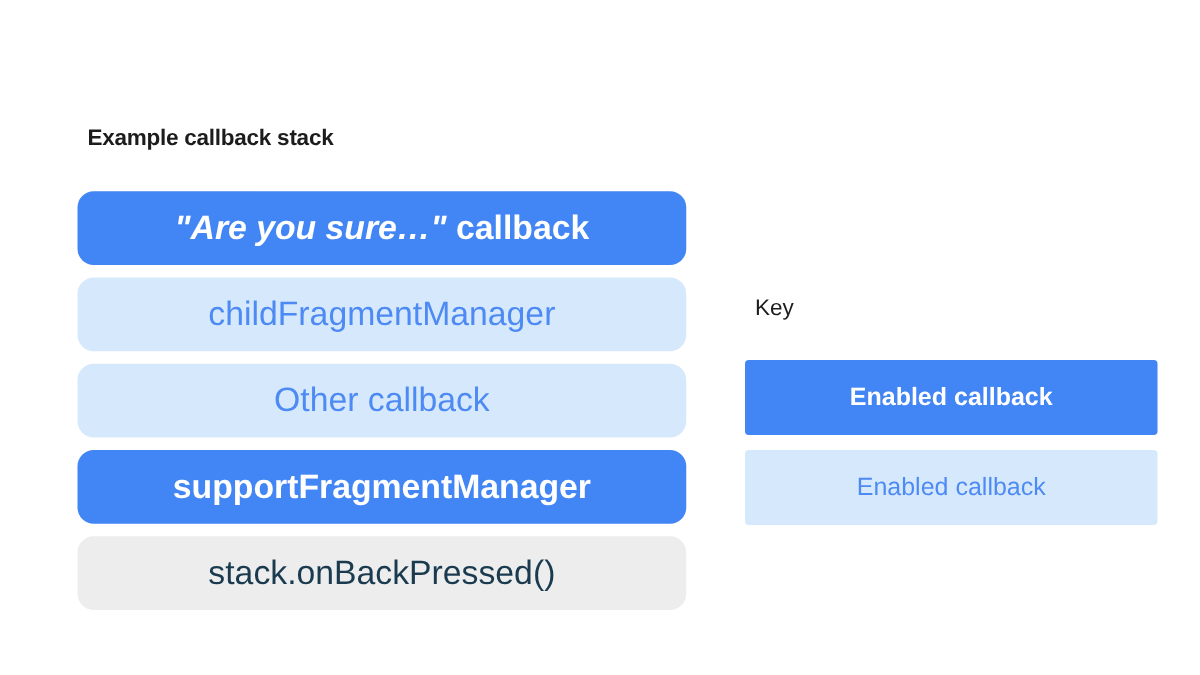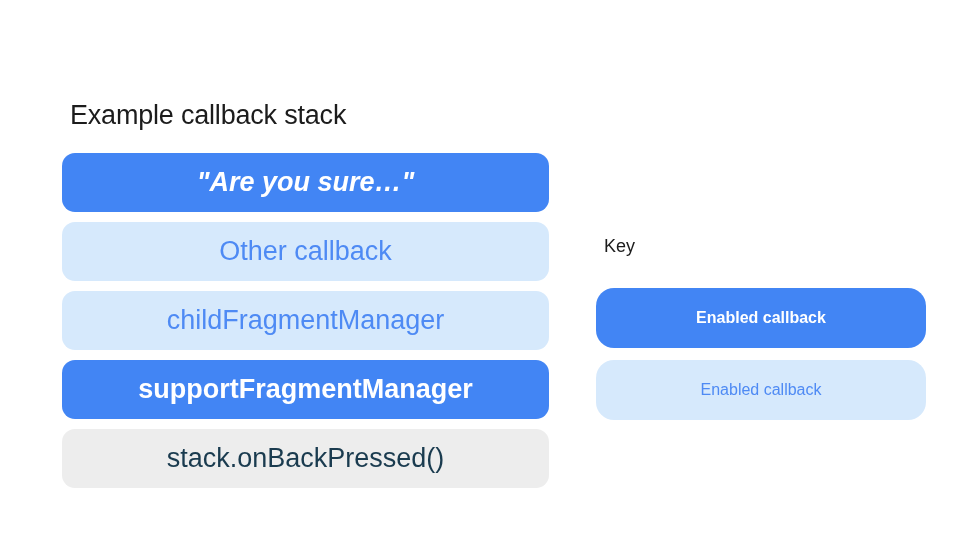--- a/index.html
+++ b/index.html
@@ -13,22 +13,22 @@
     width: 960px;
     height: 540px;
     background: #ffffff;
     overflow: hidden;
   }
 
   .stack-title {
     position: absolute;
     left: 70px;
     top: 100px;
-    font-size: 27px;
-    font-weight: 400;
+    font-size: 18px;
+    font-weight: 700;
     color: var(--heading_text);
     letter-spacing: -0.2px;
   }
 
   .stack {
     position: absolute;
     left: 62px;
     top: 153px;
     width: 487px;
     display: flex;
@@ -57,25 +57,25 @@
     position: absolute;
     left: 596px;
     top: 288px;
     width: 330px;
     display: flex;
     flex-direction: column;
     gap: 12px;
   }
   .key .bar {
     height: 60px;
-    border-radius: 18px;
+    border-radius: 3px;
     display: flex;
     align-items: center;
     justify-content: center;
-    font-size: 16px;
+    font-size: 20px;
   }
 
   .bar.enabled {
     background: var(--enabled_bg);
     color: var(--enabled_text);
     font-weight: 700;
   }
   .bar.disabled {
     background: var(--disabled_bg);
     color: var(--disabled_text);
@@ -91,24 +91,24 @@
 </style>
 </head>
 <body>
 
 <div class="canvas">
 
   <div class="stack-title">Example callback stack</div>
 
   <div class="stack">
     <div class="bar enabled">
-      <span class="italic-part">"Are you sure…"</span>
+      <span class="italic-part">"Are you sure…"</span><span> callback</span>
     </div>
+    <div class="bar disabled">childFragmentManager</div>
     <div class="bar disabled">Other callback</div>
-    <div class="bar disabled">childFragmentManager</div>
     <div class="bar enabled">supportFragmentManager</div>
     <div class="bar system">stack.onBackPressed()</div>
   </div>
 
   <div class="key-title">Key</div>
 
   <div class="key">
     <div class="bar enabled">Enabled callback</div>
     <div class="bar disabled">Enabled callback</div>
   </div>

